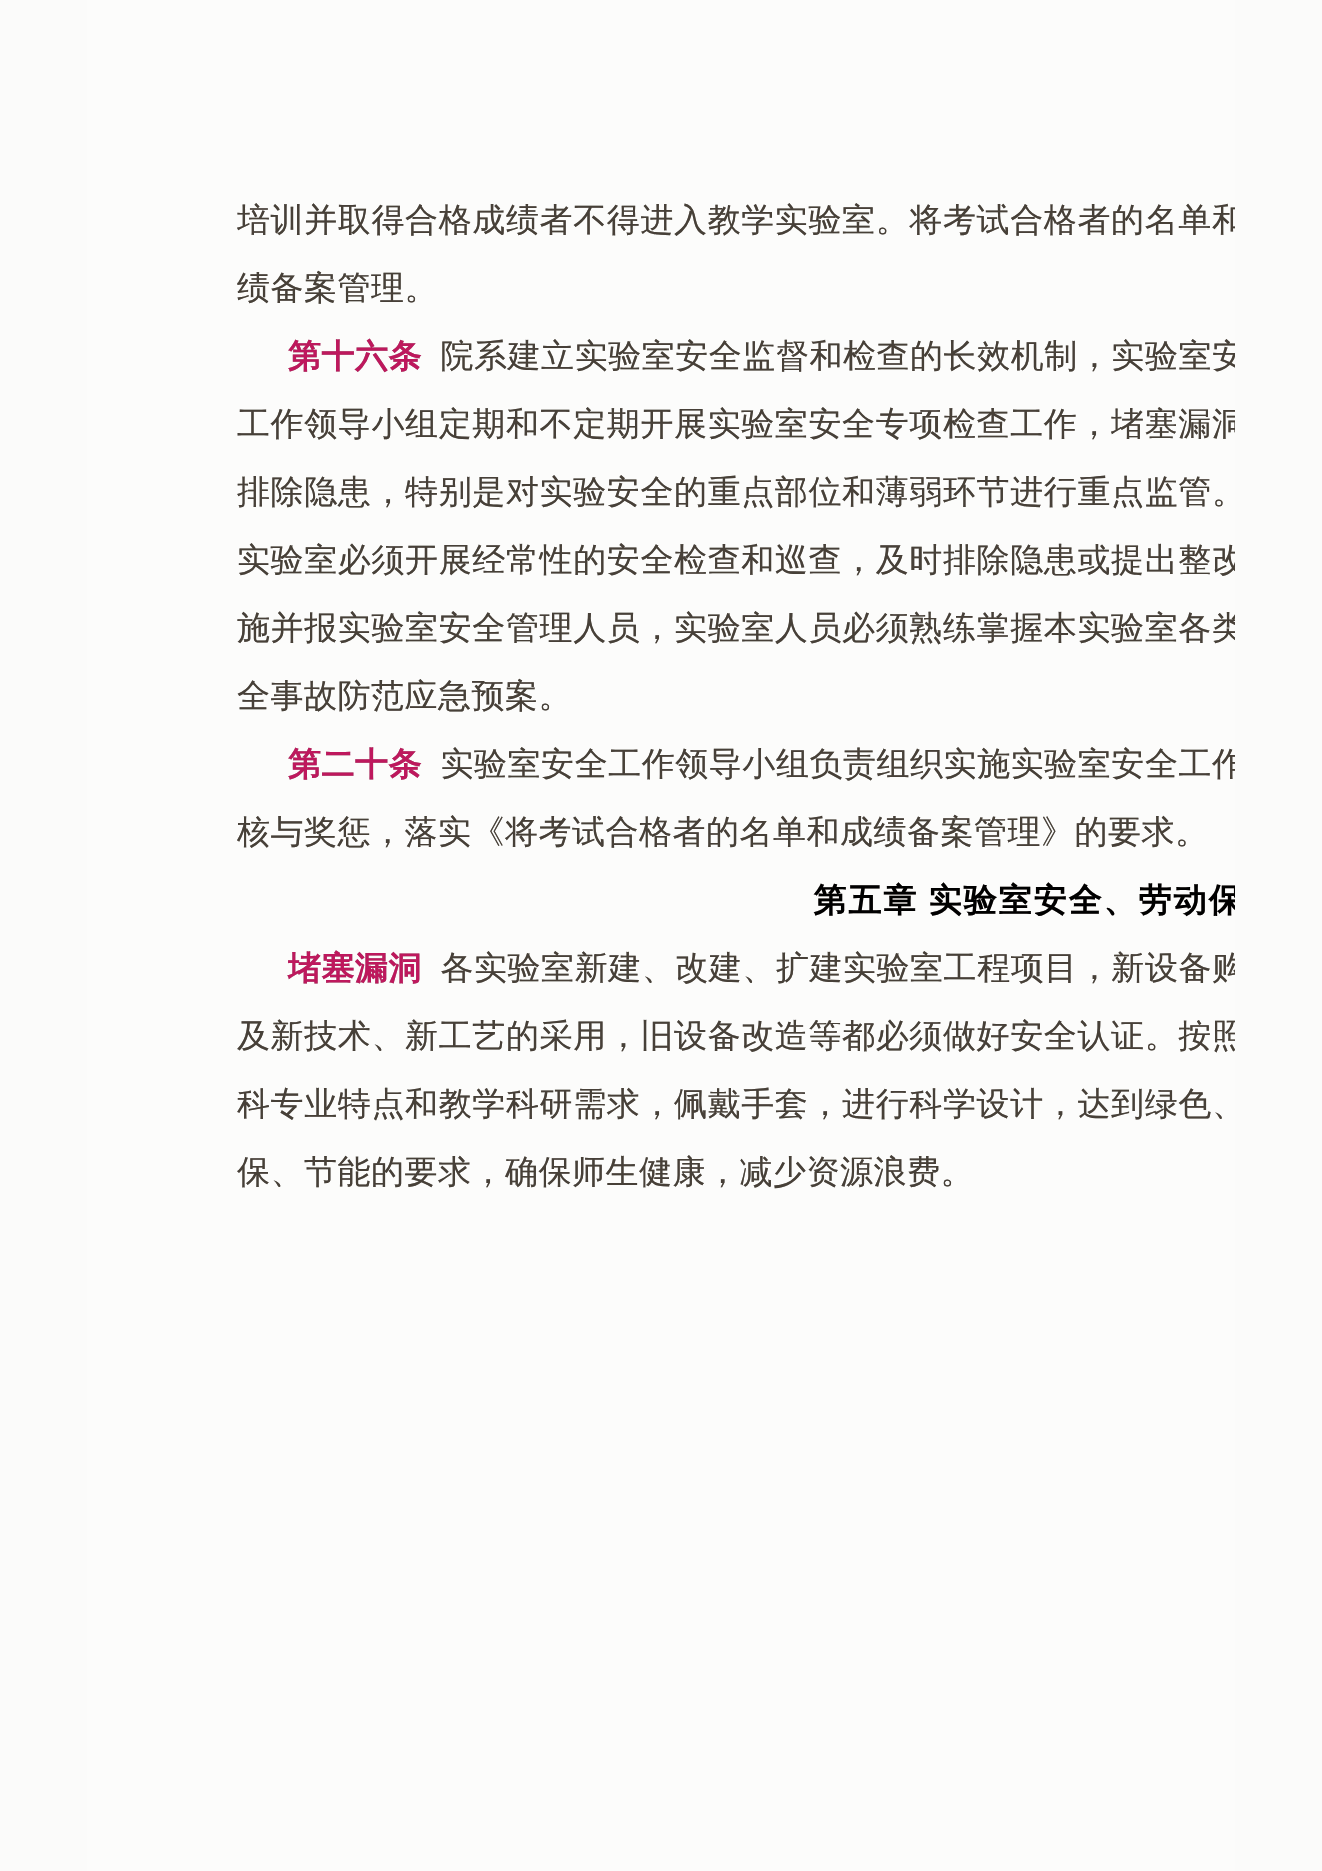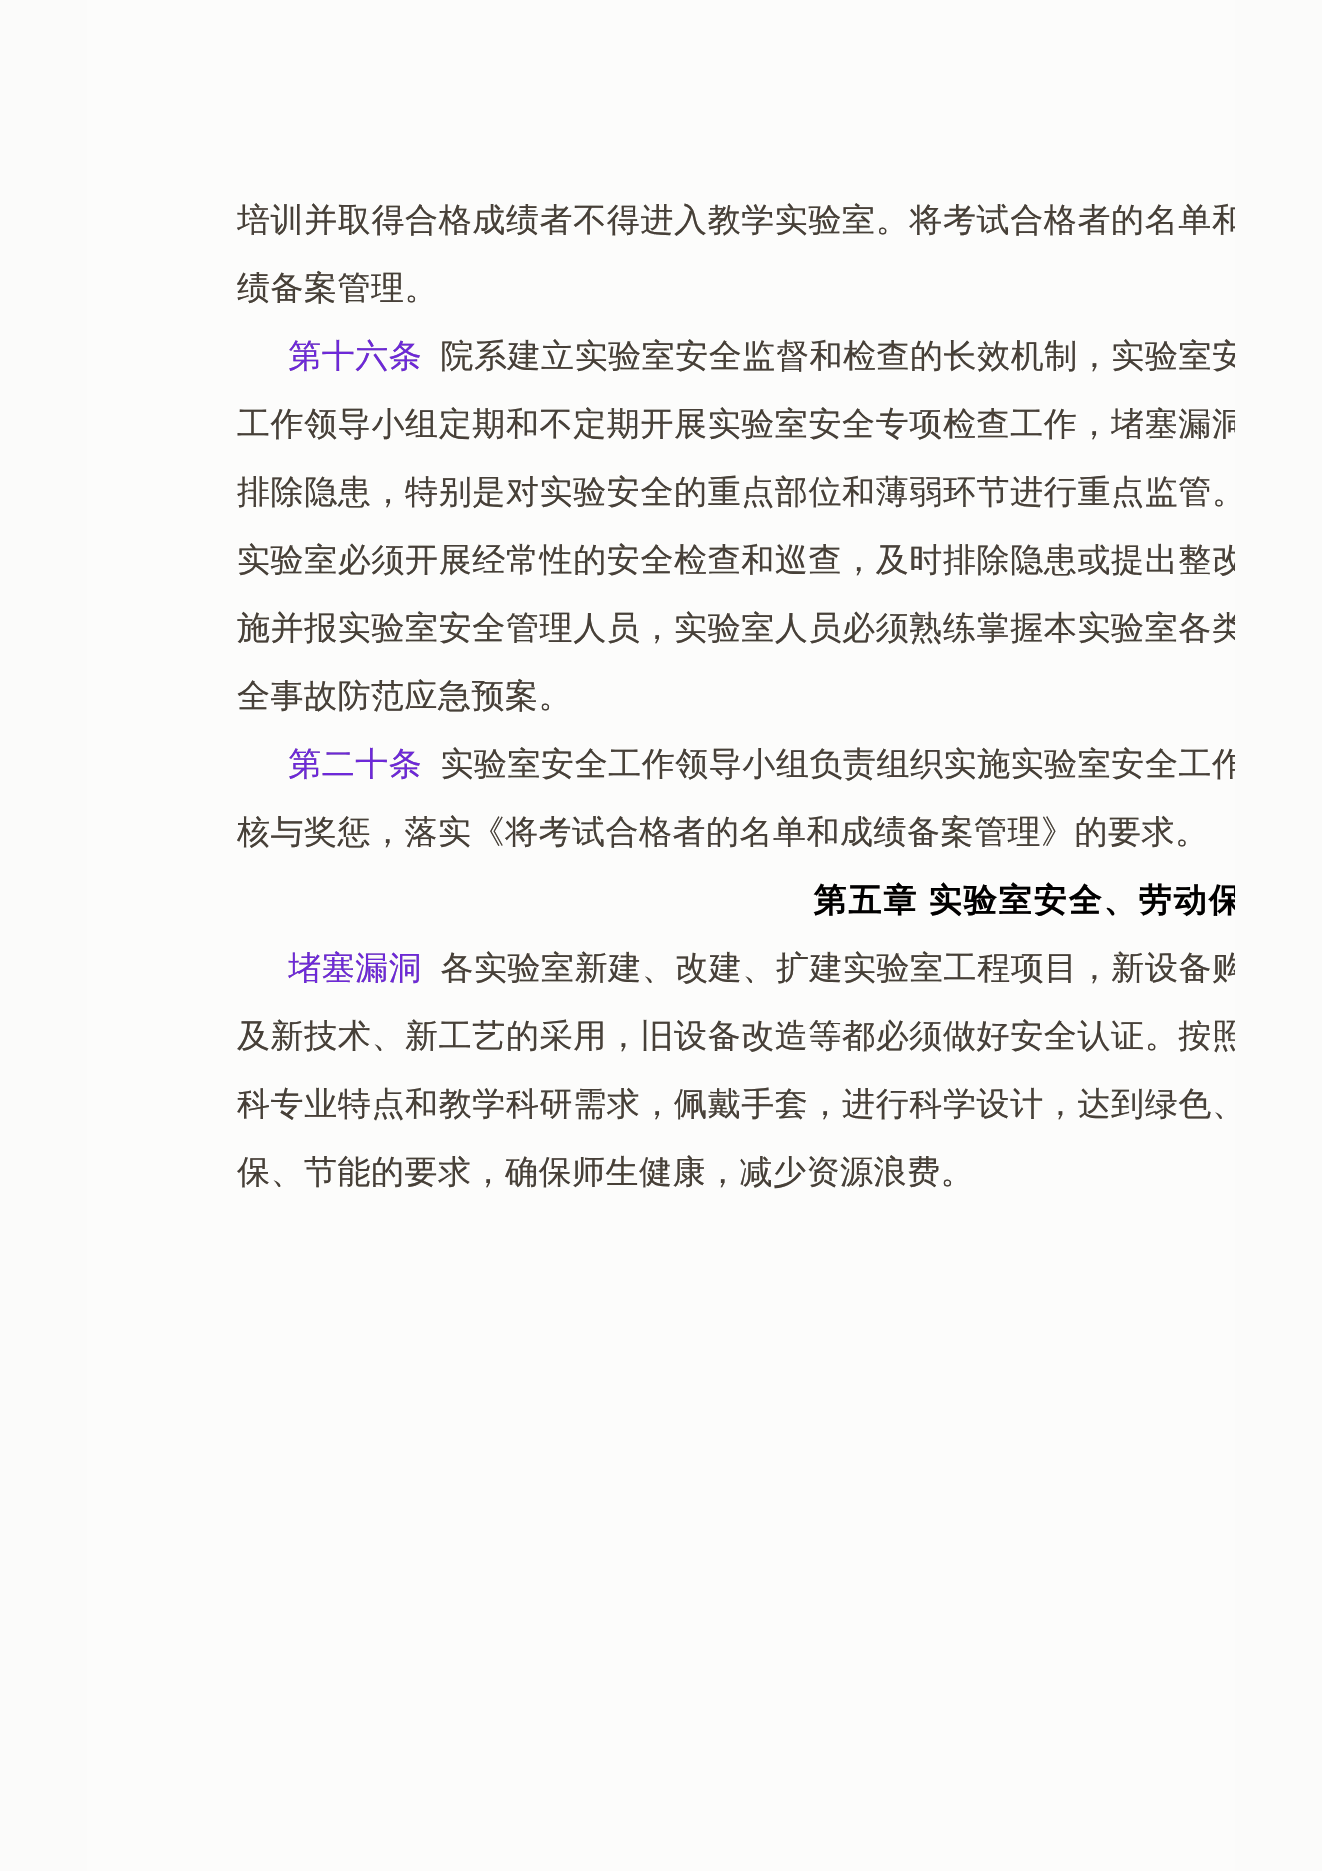--- a/index.html
+++ b/index.html
@@ -30,23 +30,23 @@
   .para {
     margin: 0;
     text-indent: 0;
     
     text-shadow: 0 0 0.6px rgba(70, 62, 55, 0.55);
   }
   .para.indented {
     text-indent: 1.55em;
   }
   .term {
-    font-weight: 400;
+    font-weight: 700;
     margin-right: 0.55em;
-    color: #6d28d9;
+    color: #be185d;
   }
   .chapter-heading {
     margin: 0;
     font-weight: 700;
     text-align: right;
     text-indent: 0;
     color: #000000;
     letter-spacing: 2px;
     text-shadow: 0 0 0.6px rgba(76, 57, 49, 0.55);
   }

